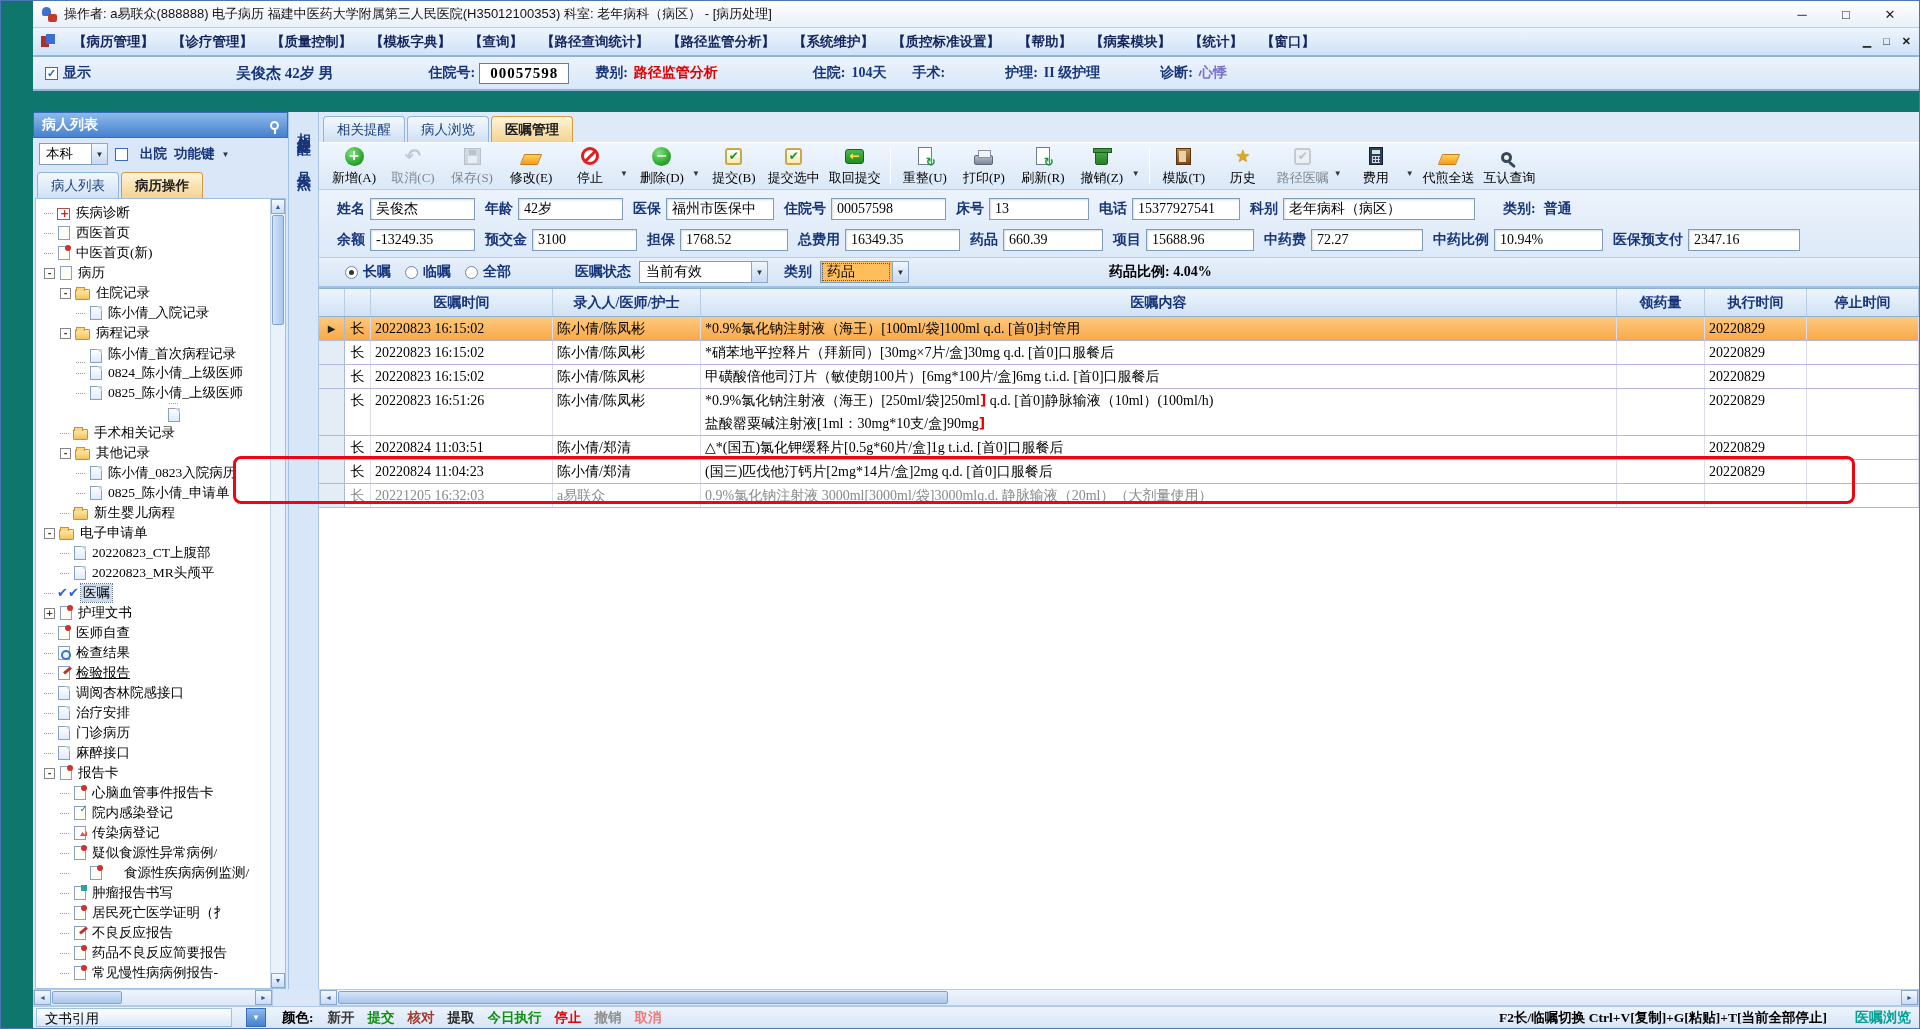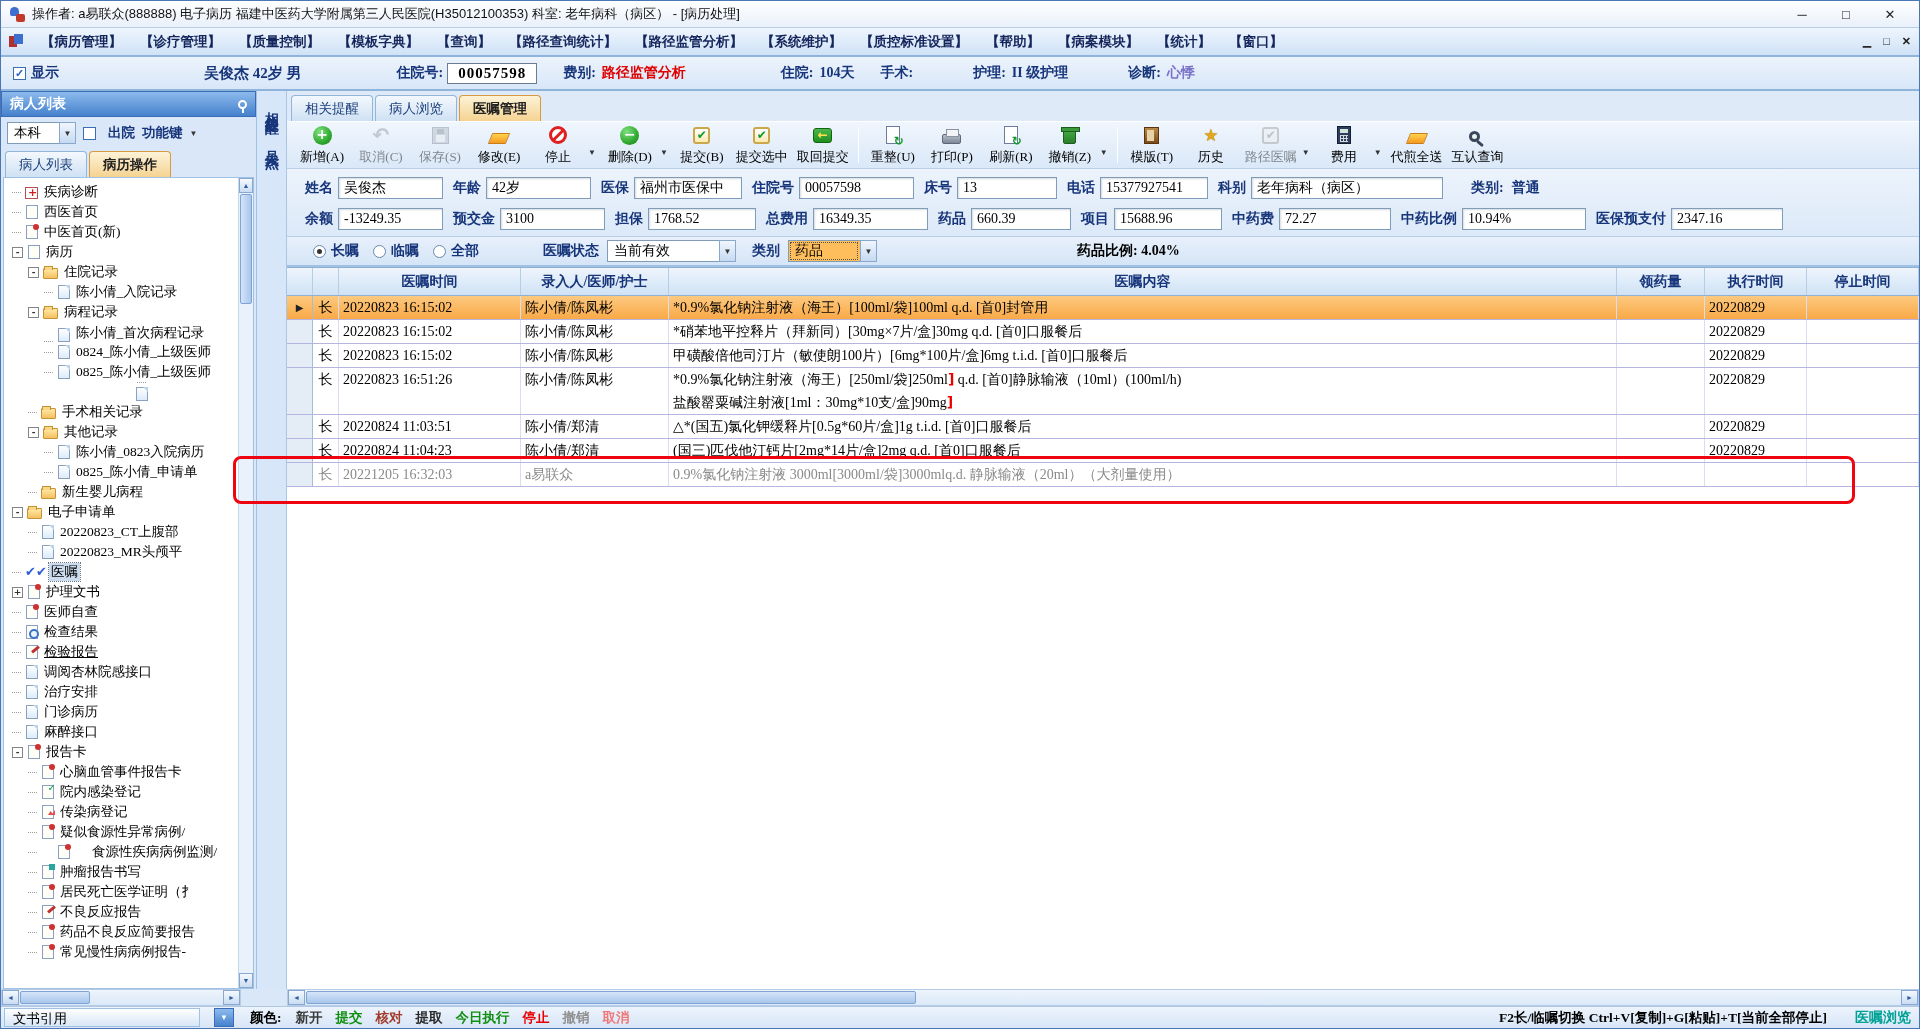--- a/index.html
+++ b/index.html
@@ -1,19 +1,19 @@
 <!DOCTYPE html>
 <html><head>
 <meta charset="utf-8">
 <style>
   * { box-sizing: border-box; margin: 0; padding: 0; }
   html,body { width:1920px; height:1029px; overflow:hidden;
     font-family:"Liberation Serif","DejaVu Serif",serif; font-size:14px; }
   .app { position:relative; width:1920px; height:1029px; display:flex; flex-direction:column;
-    background:#fde047; border:1px solid #4a76b8; }
+    background:#0f766e; border:1px solid #4a76b8;padding-left:32px; }
 
   
   .titlebar { height:26px; flex:none; background:linear-gradient(#ffffff,#e9f0fa);
     display:flex; align-items:center; padding:0 8px; gap:7px;
     font-family:"Liberation Sans","DejaVu Sans",sans-serif; font-size:13px; color:#111; }
   .appicon { width:16px; height:16px; position:relative; flex:none; }
   .appicon::before { content:""; position:absolute; left:1px; top:1px; width:9px; height:9px;
     background:#3d6fd0; border-radius:50% 50% 2px 2px; }
   .appicon::after { content:""; position:absolute; right:0; bottom:0; width:9px; height:8px;
     background:#c23a2a; border-radius:2px; }
@@ -39,21 +39,21 @@
     font-size:11px; line-height:11px; text-align:center; margin-right:5px; flex:none; }
   .pname { margin-left:145px; font-size:15px; }
   .plabel { margin-left:26px; }
   .pbox { margin-left:4px; background:#fff; border:1px solid #6b7d94; padding:1px 10px;
     color:#000; font-size:15px; letter-spacing:1px; }
   .pfee { color:#e00000; margin-left:6px; }
   .pval { margin-left:6px; font-weight:bold; }
   .pdiag { color:#7b72c8; margin-left:6px; } .sp60 { margin-left:60px; } .sp95 { margin-left:95px; }
 
   
-  .content { flex:1; display:flex; min-height:0; }
+  .content { flex:1; display:flex; min-height:0;margin-top:21px; }
 
   
   .sidebar { width:256px; flex:none; display:flex; flex-direction:column; background:#d9e7f8;
     border-right:1px solid #9ec1e4; }
   .sb-header { height:26px; flex:none; background:linear-gradient(#8cbaec,#4581cd);
     border:1px solid #3a6db5; color:#fff; font-weight:bold; font-size:14px;
     display:flex; align-items:center; padding:0 8px; }
   .pin { margin-left:auto; width:9px; height:9px; border:2px solid #fff; border-radius:50%; position:relative; }
   .pin::after { content:""; position:absolute; left:2px; bottom:-6px; width:2px; height:5px; background:#fff; }
   .sb-filter { height:32px; flex:none; display:flex; align-items:center; padding:0 6px; gap:7px;
@@ -682,21 +682,21 @@
             <div class="fbox" style="width: 108px;">1768.52</div>
             <span class="flabel">总费用</span>
             <div class="fbox" style="width: 115px;">16349.35</div>
             <span class="flabel">药品</span>
             <div class="fbox" style="width: 100px;">660.39</div>
             <span class="flabel">项目</span>
             <div class="fbox" style="width: 108px;">15688.96</div>
             <span class="flabel">中药费</span>
             <div class="fbox" style="width: 112px;">72.27</div>
             <span class="flabel">中药比例</span>
-            <div class="fbox" style="width: 124px;">10.94%</div>
+            <div class="fbox" style="width: 109px;">10.94%</div>
             <span class="flabel">医保预支付</span>
             <div class="fbox" style="width: 112px;">2347.16</div>
           </div>
       </div>
       <div class="filterrow">
         <span id="radios" style="display:flex;align-items:center">
             <span class="radio checked"></span>
             <span>长嘱</span>
             <span class="radio"></span>
             <span>临嘱</span>

